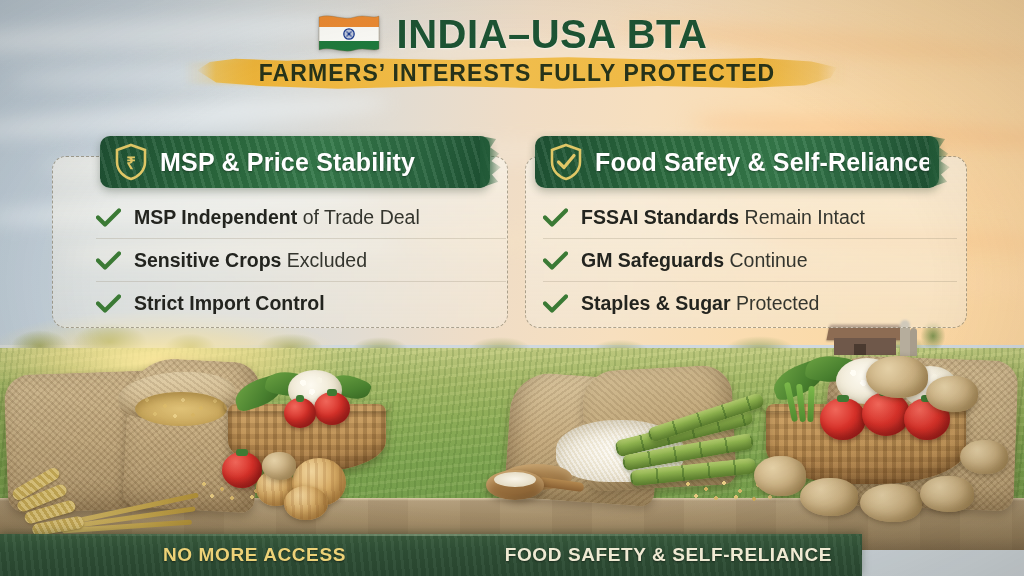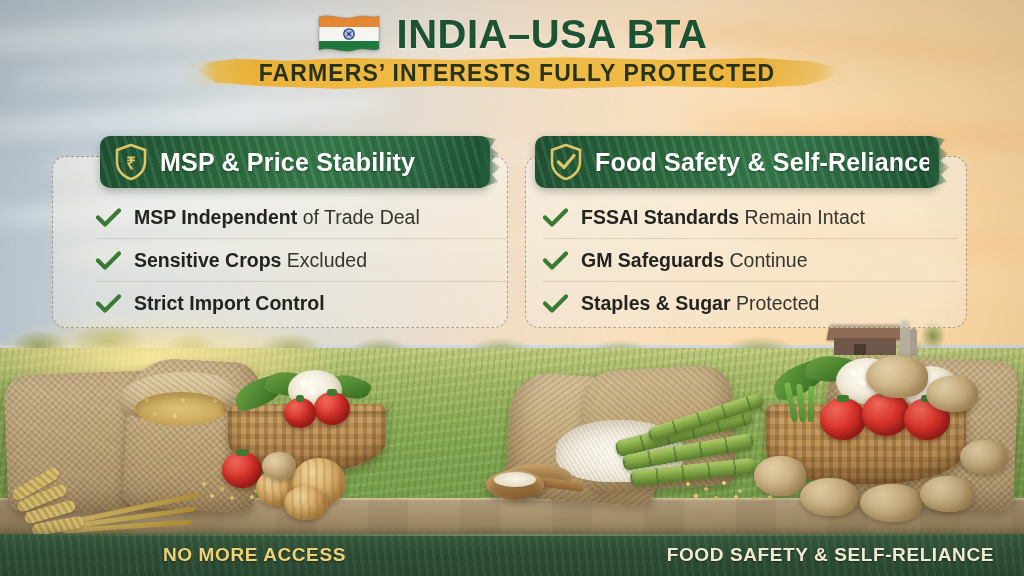--- a/index.html
+++ b/index.html
@@ -344,21 +344,21 @@
     border-bottom:1px solid rgba(150,140,118,.28);
     font-size:19.5px; color:#2b2b26; white-space:nowrap;
   }
   .item:last-child { border-bottom:none; }
   .chk { width:25px; height:19px; flex:0 0 25px; }
   .b { font-weight:bold; color:#23241f; }
   .r { font-weight:normal; color:#34352e; }
 
   
   .bottombar {
-    position:absolute; left:0; bottom:0; width:1024px; height:42px; z-index:30;
+    position:absolute; left:0; bottom:0; width:862px; height:42px; z-index:30;
     background:
       repeating-linear-gradient(84deg, rgba(255,255,255,.035) 0 3px, rgba(0,0,0,.05) 3px 8px),
       linear-gradient(180deg, #3a5c3e 0%, #2f5036 40%, #2a4831 100%);
     display:flex; align-items:center;
     box-shadow:0 -2px 8px rgba(20,40,20,.35);
     margin-top:44px;
   }
   .bottombar:before {
     content:""; position:absolute; left:0; top:0; width:100%; height:2px;
     background:linear-gradient(90deg, rgba(200,220,180,.0), rgba(210,225,190,.35), rgba(200,220,180,.0));

